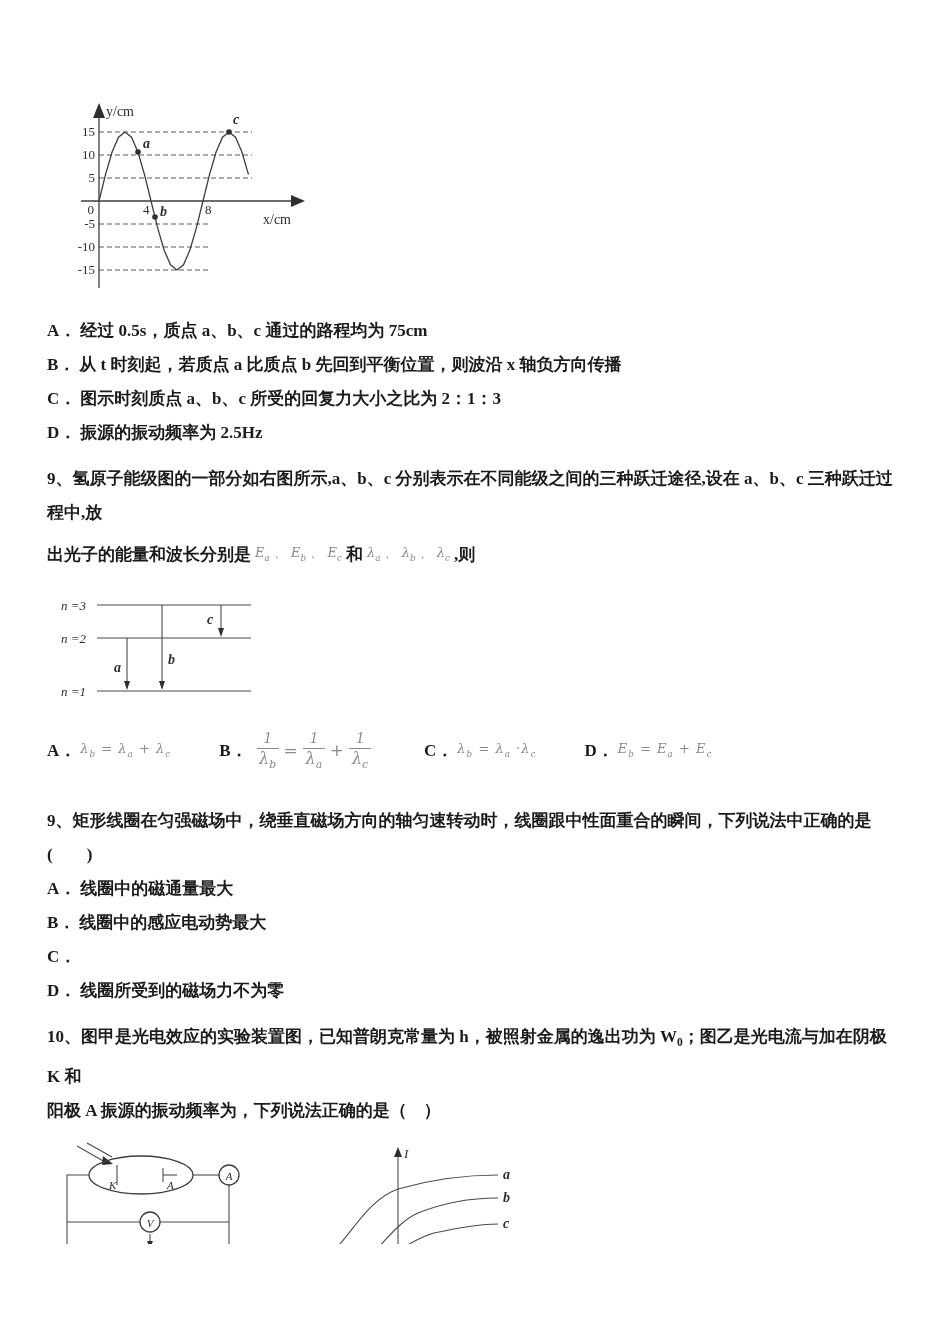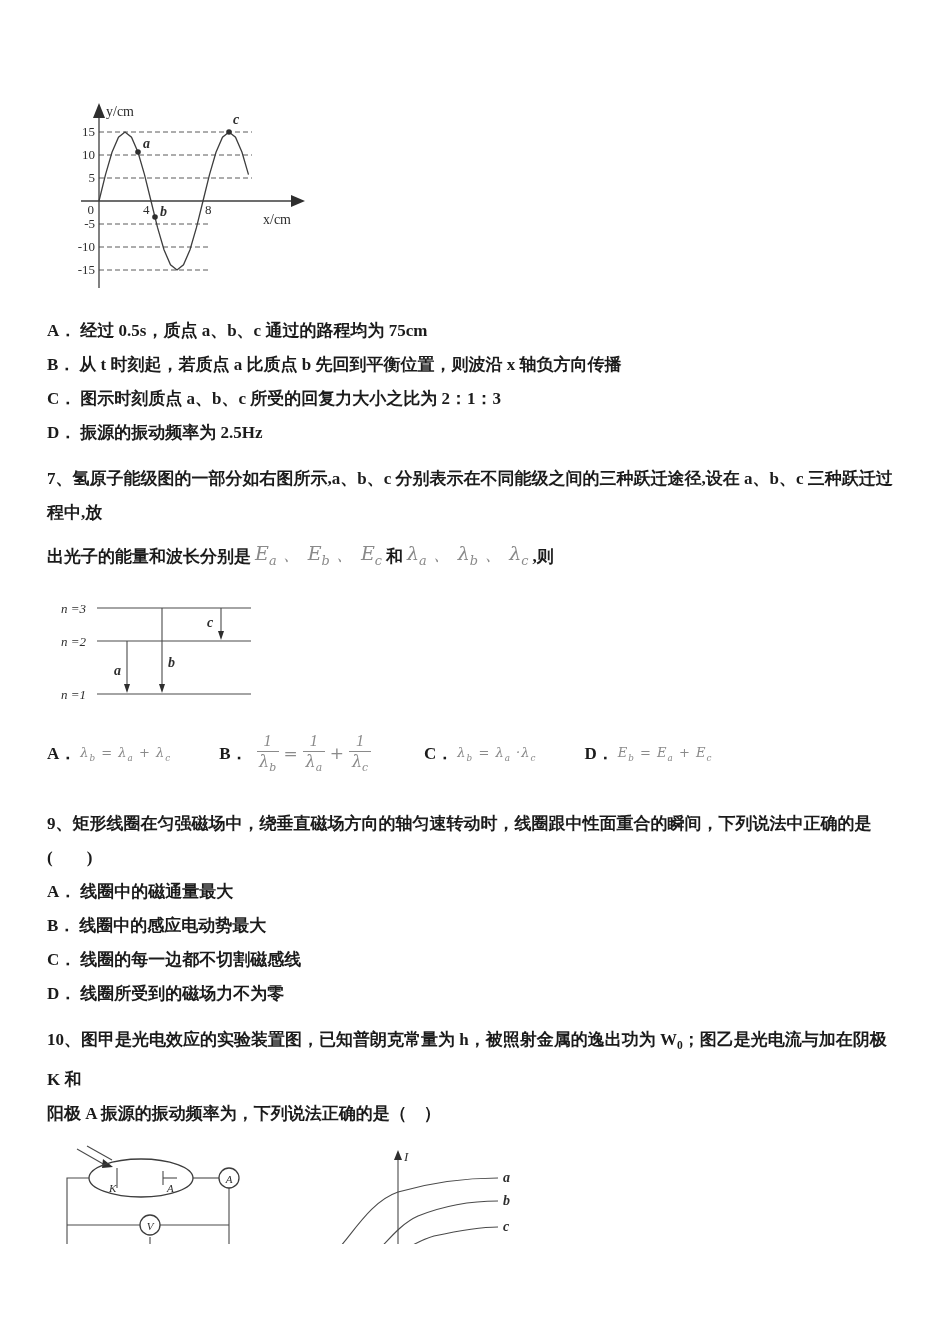--- a/index.html
+++ b/index.html
@@ -13,21 +13,21 @@
   .opt { display:flex; line-height:34px; font-size:17px; font-weight:600; }
   .opt-label { font-weight:700; margin-right:4px; white-space:pre; }
   .q7-block { margin-top:10px; }
 
   .stem { font-size:17px; font-weight:600; line-height:34px; }
   .q8-line1 { margin-top:12px; }
   .q8-line2 { margin-top:6px; display:flex; align-items:center; }
   .q8-line2 > span { margin-right:4px; }
 
   .math { font-style:italic; color:#8a8a8a; font-family:"DejaVu Serif",serif; font-weight:500; }
-  .math-lg { font-size:19px; }
+  .math-lg { font-size:13px; }
   sub { font-size:68%; }
 
   .q8-opts { display:flex; align-items:center; gap:48px; margin-top:26px; font-size:17px; }
   .q8-opt { display:flex; align-items:center; }
   .q8-opt .formula { font-size:13px; letter-spacing:1px; }
   .frac { display:inline-block; text-align:center; vertical-align:middle; margin:0 5px; font-size:16px; line-height:1.15; }
   .frac .num { display:block; border-bottom:1.2px solid #8a8a8a; padding:0 7px 1px; color:#8a8a8a; font-style:italic; }
   .frac .den { display:block; padding-top:1px; }
 
   .q9-stem { margin-top:32px; }
@@ -106,21 +106,21 @@
     <div class="opt">
       <span class="opt-label">C．</span>
       <span class="opt-text">图示时刻质点 a、b、c 所受的回复力大小之比为 2：1：3</span>
     </div>
     <div class="opt">
       <span class="opt-label">D．</span>
       <span class="opt-text">振源的振动频率为 2.5Hz</span>
     </div>
   </div>
 
-  <p class="stem q8-line1">7、氢原子能级图的一部分如右图所示,a、b、c 分别表示在不同能级之间的三种跃迁途径,设在 a、b、c 三种跃迁过程中,放</p>
+  <p class="stem q8-line1">9、氢原子能级图的一部分如右图所示,a、b、c 分别表示在不同能级之间的三种跃迁途径,设在 a、b、c 三种跃迁过程中,放</p>
   <div class="stem q8-line2">
     <span>出光子的能量和波长分别是</span>
     <span class="math math-lg">E<sub>a</sub> 、 E<sub>b</sub> 、 E<sub>c</sub></span>
     <span>和</span>
     <span class="math math-lg">λ<sub>a</sub> 、 λ<sub>b</sub> 、 λ<sub>c</sub></span>
     <span>,则</span>
   </div>
 
   <div class="fig-energy">
     <svg width="200" height="112" viewBox="0 0 200 112">
@@ -182,21 +182,20 @@
     <div class="opt">
       <span class="opt-label">A．</span>
       <span class="opt-text">线圈中的磁通量最大</span>
     </div>
     <div class="opt">
       <span class="opt-label">B．</span>
       <span class="opt-text">线圈中的感应电动势最大</span>
     </div>
     <div class="opt">
       <span class="opt-label">C．</span>
-      <span class="opt-text">线圈的每一边都不切割磁感线</span>
     </div>
     <div class="opt">
       <span class="opt-label">D．</span>
       <span class="opt-text">线圈所受到的磁场力不为零</span>
     </div>
   </div>
 
   <p class="stem q10-stem-1">10、图甲是光电效应的实验装置图，已知普朗克常量为 h，被照射金属的逸出功为 W<sub>0</sub>；图乙是光电流与加在阴极 K 和</p>
   <p class="stem">阳极 A 振源的振动频率为，下列说法正确的是（　）</p>
 

